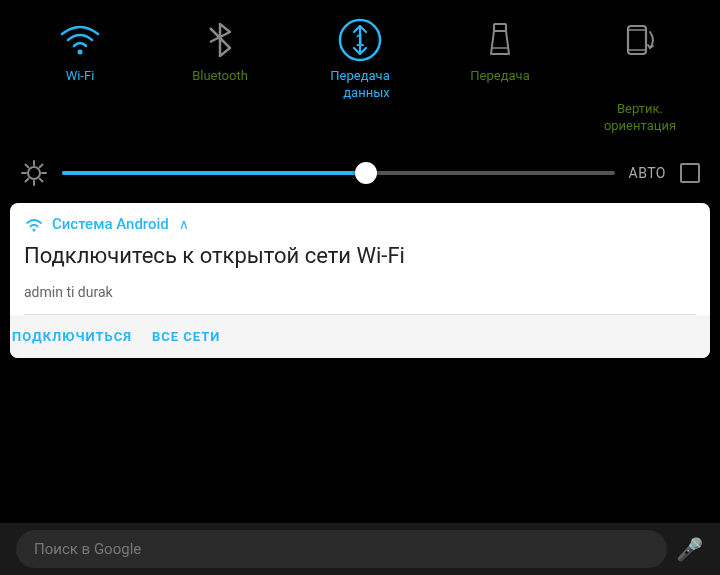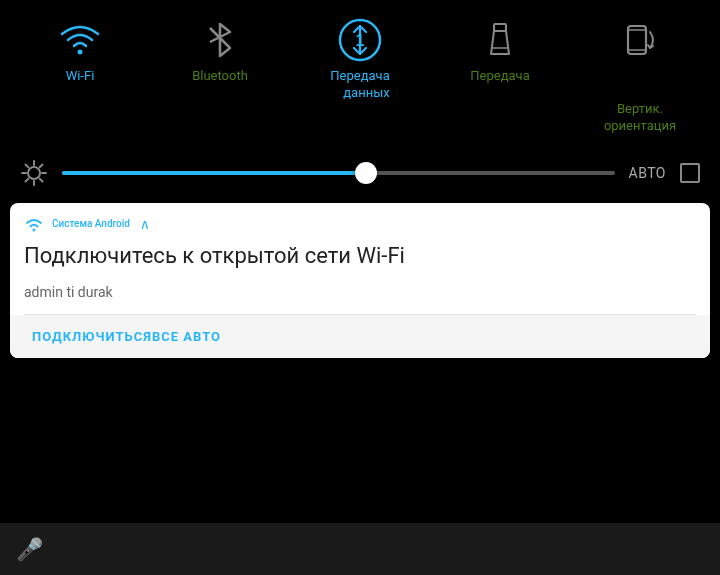--- a/index.html
+++ b/index.html
@@ -123,21 +123,21 @@
       padding: 12px 14px 6px;
       gap: 8px;
     }
 
     .notif-app-icon {
       color: #29b6f6;
       font-size: 18px;
     }
 
     .notif-app-name {
-      font-size: 10px;
+      font-size: 15px;
       color: #29b6f6;
       font-weight: 500;
     }
 
     .notif-chevron {
       font-size: 14px;
       color: #29b6f6;
       margin-left: 2px;
     }
 
@@ -159,21 +159,22 @@
     }
 
     .notif-divider {
       height: 1px;
       background: #e0e0e0;
       margin: 0 14px;
     }
 
     .notif-actions {
       display: flex;
-      padding: 10px 22px;
+      padding: 10px 2px;
+      gap: 20px;
       background: #f5f5f5;
     }
 
     .notif-action-btn {
       font-size: 13px;
       font-weight: 700;
       color: #29b6f6;
       letter-spacing: 1px;
       cursor: pointer;
       padding: 4px 0;
@@ -325,19 +326,22 @@
 
   <div class="notif-body">
     <div class="notif-title">Подключитесь к открытой сети Wi-Fi</div>
     <div class="notif-subtitle">admin ti durak</div>
   </div>
 
   <div class="notif-divider"></div>
 
   <div class="notif-actions">
     <span class="notif-action-btn">ПОДКЛЮЧИТЬСЯ</span>
-    <span class="notif-action-btn">ВСЕ АВТО</span>
+    <span class="notif-action-btn">ВСЕ СЕТИ</span>
   </div>
 </div>
 
 <div class="search-bar">
+  <div class="search-input-area">
+    <span class="search-text">Поиск в Google</span>
+  </div>
   <span class="mic-icon">🎤</span>
 </div>
 
 </body></html>

